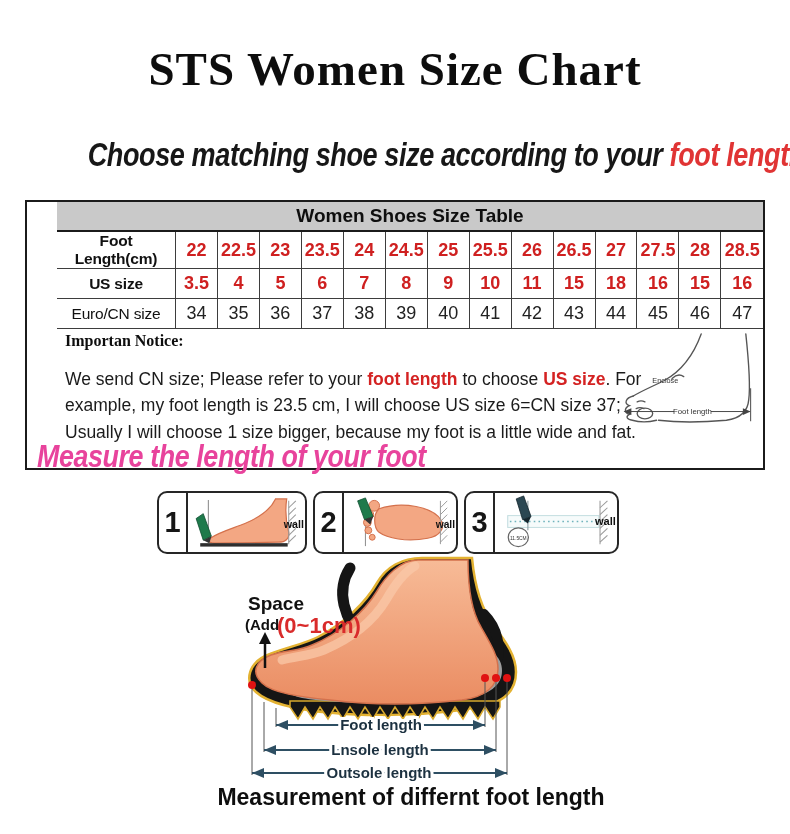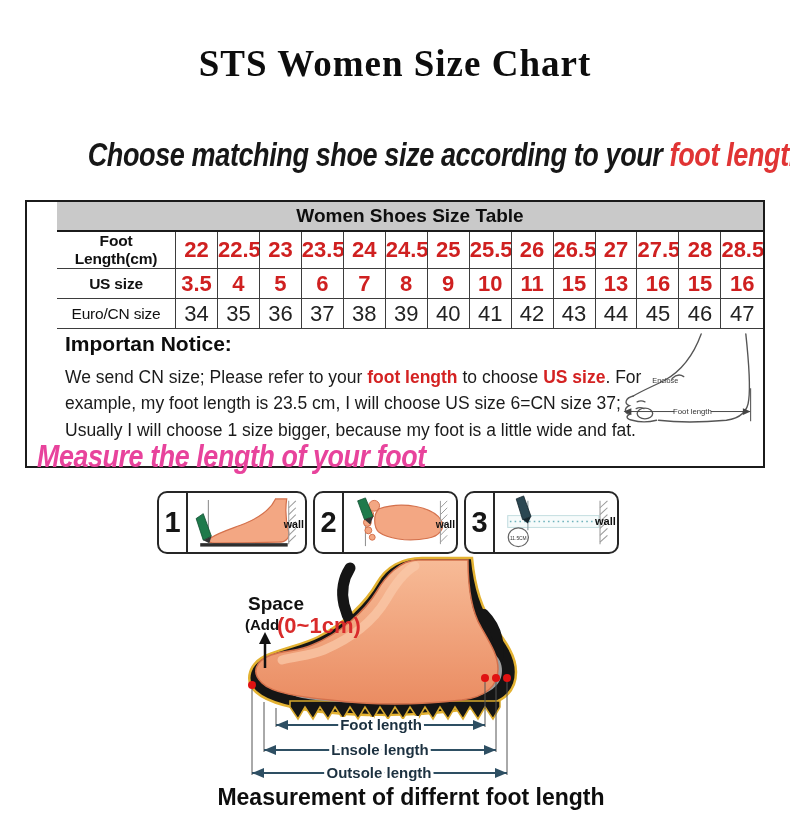--- a/index.html
+++ b/index.html
@@ -1,47 +1,47 @@
 <!DOCTYPE html>
 <html><head>
 <meta charset="utf-8">
 <style>
   html,body{margin:0;padding:0;background:#fff;}
   .canvas{position:relative;width:790px;height:834px;background:#fff;overflow:hidden;
           font-family:"Liberation Sans",sans-serif;color:#111;}
 
   
   .title{position:absolute;top:42px;left:0;width:100%;text-align:center;
-         font-family:"Liberation Serif",serif;font-weight:700;font-size:37px;
+         font-family:"Liberation Serif",serif;font-weight:700;font-size:47px;
          letter-spacing:1px;color:#0d0d0d;}
 
   
   .cond{display:inline-block;transform:scaleX(.82);transform-origin:center;
         font-weight:700;font-style:italic;letter-spacing:-.5px;white-space:nowrap;}
   .subtitle{position:absolute;top:136px;left:0;width:100%;text-align:center;padding-left:9px;}
   .subtitle .cond{font-size:33px;color:#171717;}
   .subtitle .red{color:#e03434;}
 
   
   .tablewrap{position:absolute;left:25px;top:200px;width:740px;
              border:2px solid #1b1b1b;background:#fff;box-sizing:border-box;padding-left:30px;}
   .tbl-header{height:28px;line-height:28px;text-align:center;background:#c9c9c9;
               border-bottom:2px solid #1b1b1b;font-weight:700;font-size:19px;color:#0e0e0e;}
   table.sizes{border-collapse:collapse;table-layout:fixed;width:100%;border:hidden;}
   table.sizes td{border:1px solid #3d3d3d;text-align:center;height:29px;
-                 font-size:22px;padding:0;overflow:hidden;}
+                 font-size:18px;padding:0;overflow:hidden;}
   table.sizes td.rowlabel{width:118px;font-size:15.5px;letter-spacing:-.2px;color:#111;}
   table.sizes td.bold{font-weight:700;}
   table.sizes td.val{color:#222;}
   table.sizes td.val.red{color:#cf2020;font-weight:700;}
 
   
   .notice{position:relative;min-height:100px;padding:3px 8px 6px 8px;border-top:1px solid #3d3d3d;}
-  .notice-heading{font-weight:700;font-size:21px;color:#0d0d0d;}
-  .notice-text{font-size:17.5px;line-height:1.5;width:600px;color:#1b1b1b;margin-top:8px;}
+  .notice-heading{font-weight:700;font-size:16px;color:#0d0d0d;font-family:Liberation Serif, serif;}
+  .notice-text{font-size:17.5px;line-height:1.5;width:600px;color:#1b1b1b;margin-top:16px;}
   .notice-text .red{color:#d42222;font-weight:700;}
   .sketch{position:absolute;right:1px;top:3px;width:142px;height:97px;}
 
   
   .pink-heading{position:absolute;top:438px;left:0;width:100%;text-align:left;}
   .pink-heading .cond{font-size:32px;color:#e8439c;transform:scaleX(.84);}
 
   
   .steps{position:absolute;left:157px;top:491px;height:63px;display:flex;}
   .step{border:2.5px solid #262626;border-radius:10px;background:#fff;display:flex;
@@ -96,21 +96,21 @@
             <td class="val red">3.5</td>
             <td class="val red">4</td>
             <td class="val red">5</td>
             <td class="val red">6</td>
             <td class="val red">7</td>
             <td class="val red">8</td>
             <td class="val red">9</td>
             <td class="val red">10</td>
             <td class="val red">11</td>
             <td class="val red">15</td>
-            <td class="val red">13</td>
+            <td class="val red">18</td>
             <td class="val red">16</td>
             <td class="val red">15</td>
             <td class="val red">16</td>
           </tr>
           <tr>
             <td class="rowlabel">Euro/CN size</td>
             <td class="val">34</td>
             <td class="val">35</td>
             <td class="val">36</td>
             <td class="val">37</td>

